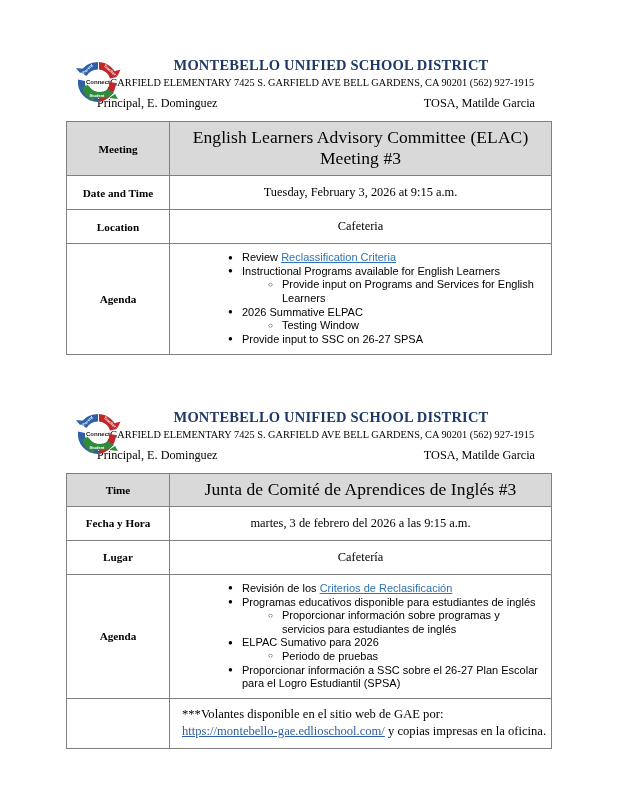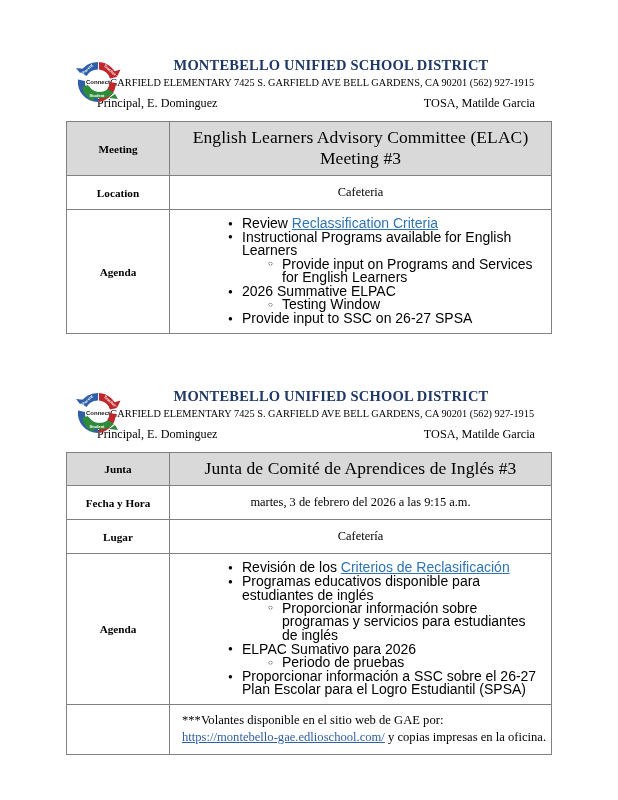--- a/index.html
+++ b/index.html
@@ -118,21 +118,21 @@
   td.blank-label {
     width: 92px;
   }
 
   
   ul.agenda {
     margin: 0;
     padding: 0 0 0 54px;
     list-style: none;
     font-family: "Liberation Sans", "DejaVu Sans", sans-serif;
-    font-size: 14px;
+    font-size: 11px;
     line-height: 13.4px;
   }
   ul.agenda > li {
     position: relative;
     padding-left: 14px;
     margin: 0 0 0.5px 0;
   }
   ul.agenda > li::before {
     content: "\25CF";
     position: absolute;
@@ -199,20 +199,24 @@
         <span>TOSA, Matilde Garcia</span>
       </div>
     </div>
 
     <table class="flyer-table">
       <tbody>
         <tr class="header-row">
           <td class="label-cell">Meeting</td>
           <td class="value-cell">English Learners Advisory Committee (ELAC) Meeting #3</td>
         </tr>
+        <tr class="row-datetime">
+          <td class="label-cell">Date and Time</td>
+          <td class="value-cell">Tuesday, February 3, 2026 at 9:15 a.m.</td>
+        </tr>
         <tr class="row-location">
           <td class="label-cell">Location</td>
           <td class="value-cell">Cafeteria</td>
         </tr>
         <tr class="row-agenda">
           <td class="label-cell">Agenda</td>
           <td class="agenda-cell">
             <ul class="agenda">
                 <li>Review <a class="agenda-link" href="#">Reclassification Criteria</a></li>
                 <li>Instructional Programs available for English Learners<ul class="sub">
@@ -254,21 +258,21 @@
       <div class="school-line">GARFIELD ELEMENTARY 7425 S. GARFIELD AVE BELL GARDENS, CA 90201 (562) 927-1915</div>
       <div class="staff-line">
         <span>Principal, E. Dominguez</span>
         <span>TOSA, Matilde Garcia</span>
       </div>
     </div>
 
     <table class="flyer-table">
       <tbody>
         <tr class="header-row">
-          <td class="label-cell">Junta</td>
+          <td class="label-cell">Time</td>
           <td class="value-cell">Junta de Comité de Aprendices de Inglés #3</td>
         </tr>
         <tr class="row-datetime">
           <td class="label-cell">Fecha y Hora</td>
           <td class="value-cell">martes, 3 de febrero del 2026 a las 9:15 a.m.</td>
         </tr>
         <tr class="row-location">
           <td class="label-cell">Lugar</td>
           <td class="value-cell">Cafetería</td>
         </tr>

